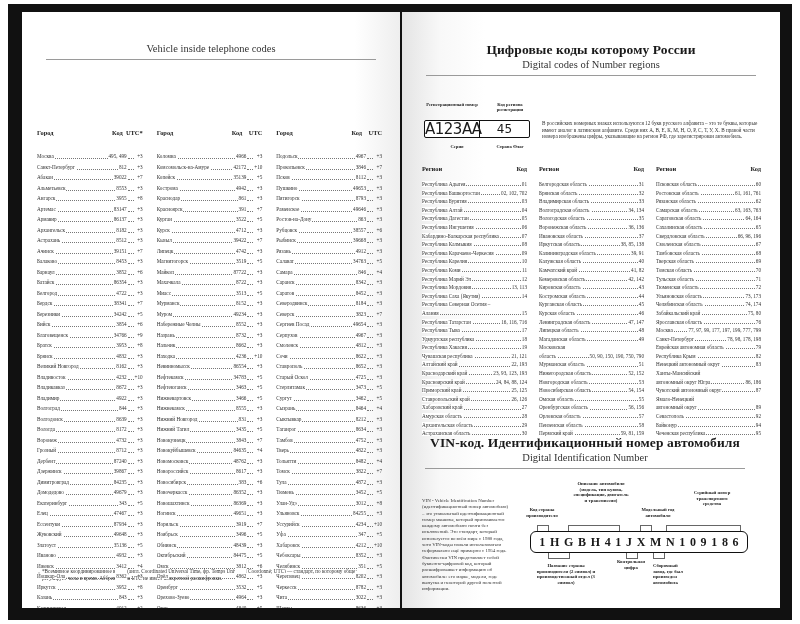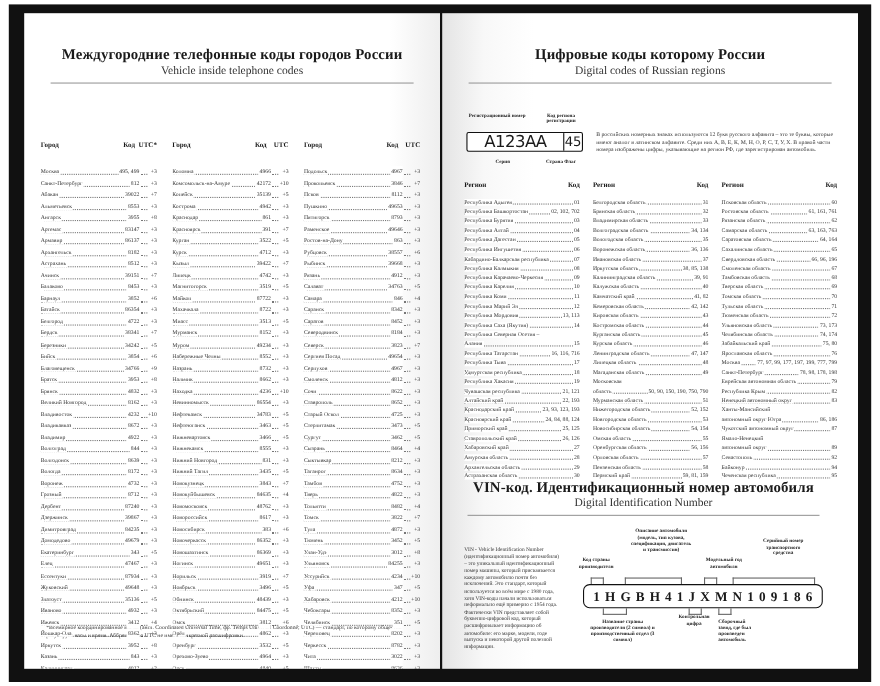--- a/index.html
+++ b/index.html
@@ -19,37 +19,36 @@
 .row .n{flex:1;overflow:hidden;position:relative}
 .row .n span{background:#fff;position:relative;z-index:1;padding-right:1px}
 .row .n:after{content:"";position:absolute;left:0;right:0;bottom:2.5px;border-bottom:0.7px dotted #777}
 .row .c{text-align:right;padding-left:1px;background:#fff;position:relative;z-index:1}
 .row .u{width:16px;text-align:right;padding-left:2px;position:relative}
 .row .u:before{content:"";position:absolute;left:1px;right:9px;bottom:2.5px;border-bottom:0.7px dotted #777}
 .row.plain .n:after{display:none}
 .footnote{position:absolute;left:20px;top:556px;width:340px;font-size:5.2px;line-height:7px;color:#333}
 .plate{position:absolute;left:20px;top:88px;width:110px;height:60px}
 .plate-box{position:absolute;left:2px;top:20px;width:106px;height:18px;border:1.2px solid #111;border-radius:2px;display:flex;align-items:center;background:#fff}
-.plate-num{font-family:"DejaVu Sans","Liberation Sans",sans-serif;font-size:15px;width:88px;text-align:center;letter-spacing:-0.5px;border-right:1.2px solid #111;height:100%;line-height:17px}
+.plate-num{font-family:"DejaVu Sans","Liberation Sans",sans-serif;font-size:15px;width:55px;text-align:center;letter-spacing:-0.5px;border-right:1.2px solid #111;height:100%;line-height:17px}
 .plate-reg{font-family:"DejaVu Sans","Liberation Sans",sans-serif;font-size:12px;flex:1;text-align:center;line-height:14px}
 .plate-label{position:absolute;font-size:4.6px;font-weight:bold;text-align:center;line-height:5.4px}
 .plate-text{position:absolute;left:140px;top:108px;width:220px;font-size:5.2px;line-height:6.6px;color:#333}
 .vin-left{position:absolute;left:20px;top:486px;width:88px;font-size:4.9px;line-height:6.3px;color:#333}
 .vin-box{position:absolute;left:128px;top:519px;width:218px;height:22px;border:1.4px solid #111;border-radius:6px;display:flex;justify-content:space-around;align-items:center;font-weight:bold;font-size:12px;font-family:"Liberation Serif",serif;padding:0 6px}
 .vin-label{position:absolute;font-size:4.7px;font-weight:bold;text-align:center;line-height:5.6px;color:#222}
 .bracket{position:absolute;border:0.8px solid #666}
 </style>
 </head>
 <body>
 
 <div class="frame"></div>
 
 <div class="page left">
   <div style="position:absolute;left:0;right:0;top:30px">
-    <div class="title">Междугородние телефонные коды городов России</div>
     <div class="subtitle">Vehicle inside telephone codes</div>
     <div class="rule" style="width:330px"></div>
   </div>
   <div class="cols" id="phone-cols" style="left:15px;top:117px;width:345px;gap:14px">
       <div class="col" style="width: 108px;">
         <div class="hdr">
           <span style="flex:1">Город</span>
           <span>Код</span>
           <span style="width:20px;text-align:right">UTC*</span>
         </div>
@@ -728,21 +727,21 @@
           <span class="u">+3</span>
         </div>
       </div>
     </div>
   <div class="footnote">*Всемирное координированное время (англ. Coordinated Universal Time, фр. Temps Universel Coordonné; UTC) — стандарт, по которому общество регулирует часы и время. Аббревиатура UTC не имеет конкретной расшифровки.</div>
 </div>
 
 <div class="page right">
   <div style="position:absolute;left:0;right:0;top:30px">
     <div class="title">Цифровые коды которому России</div>
-    <div class="subtitle">Digital codes of Russian regions</div>
+    <div class="subtitle">Digital codes of Number regions</div>
     <div class="rule" style="width:330px"></div>
   </div>
 
   <div class="plate">
     <div class="plate-label" style="left:0;top:2px;width:60px">Регистрационный номер</div>
     <div class="plate-label" style="left:66px;top:2px;width:44px">Код региона регистрации</div>
     <div class="plate-box">
       <div class="plate-num">А123АА</div>
       <div class="plate-reg">45</div>
     </div>

